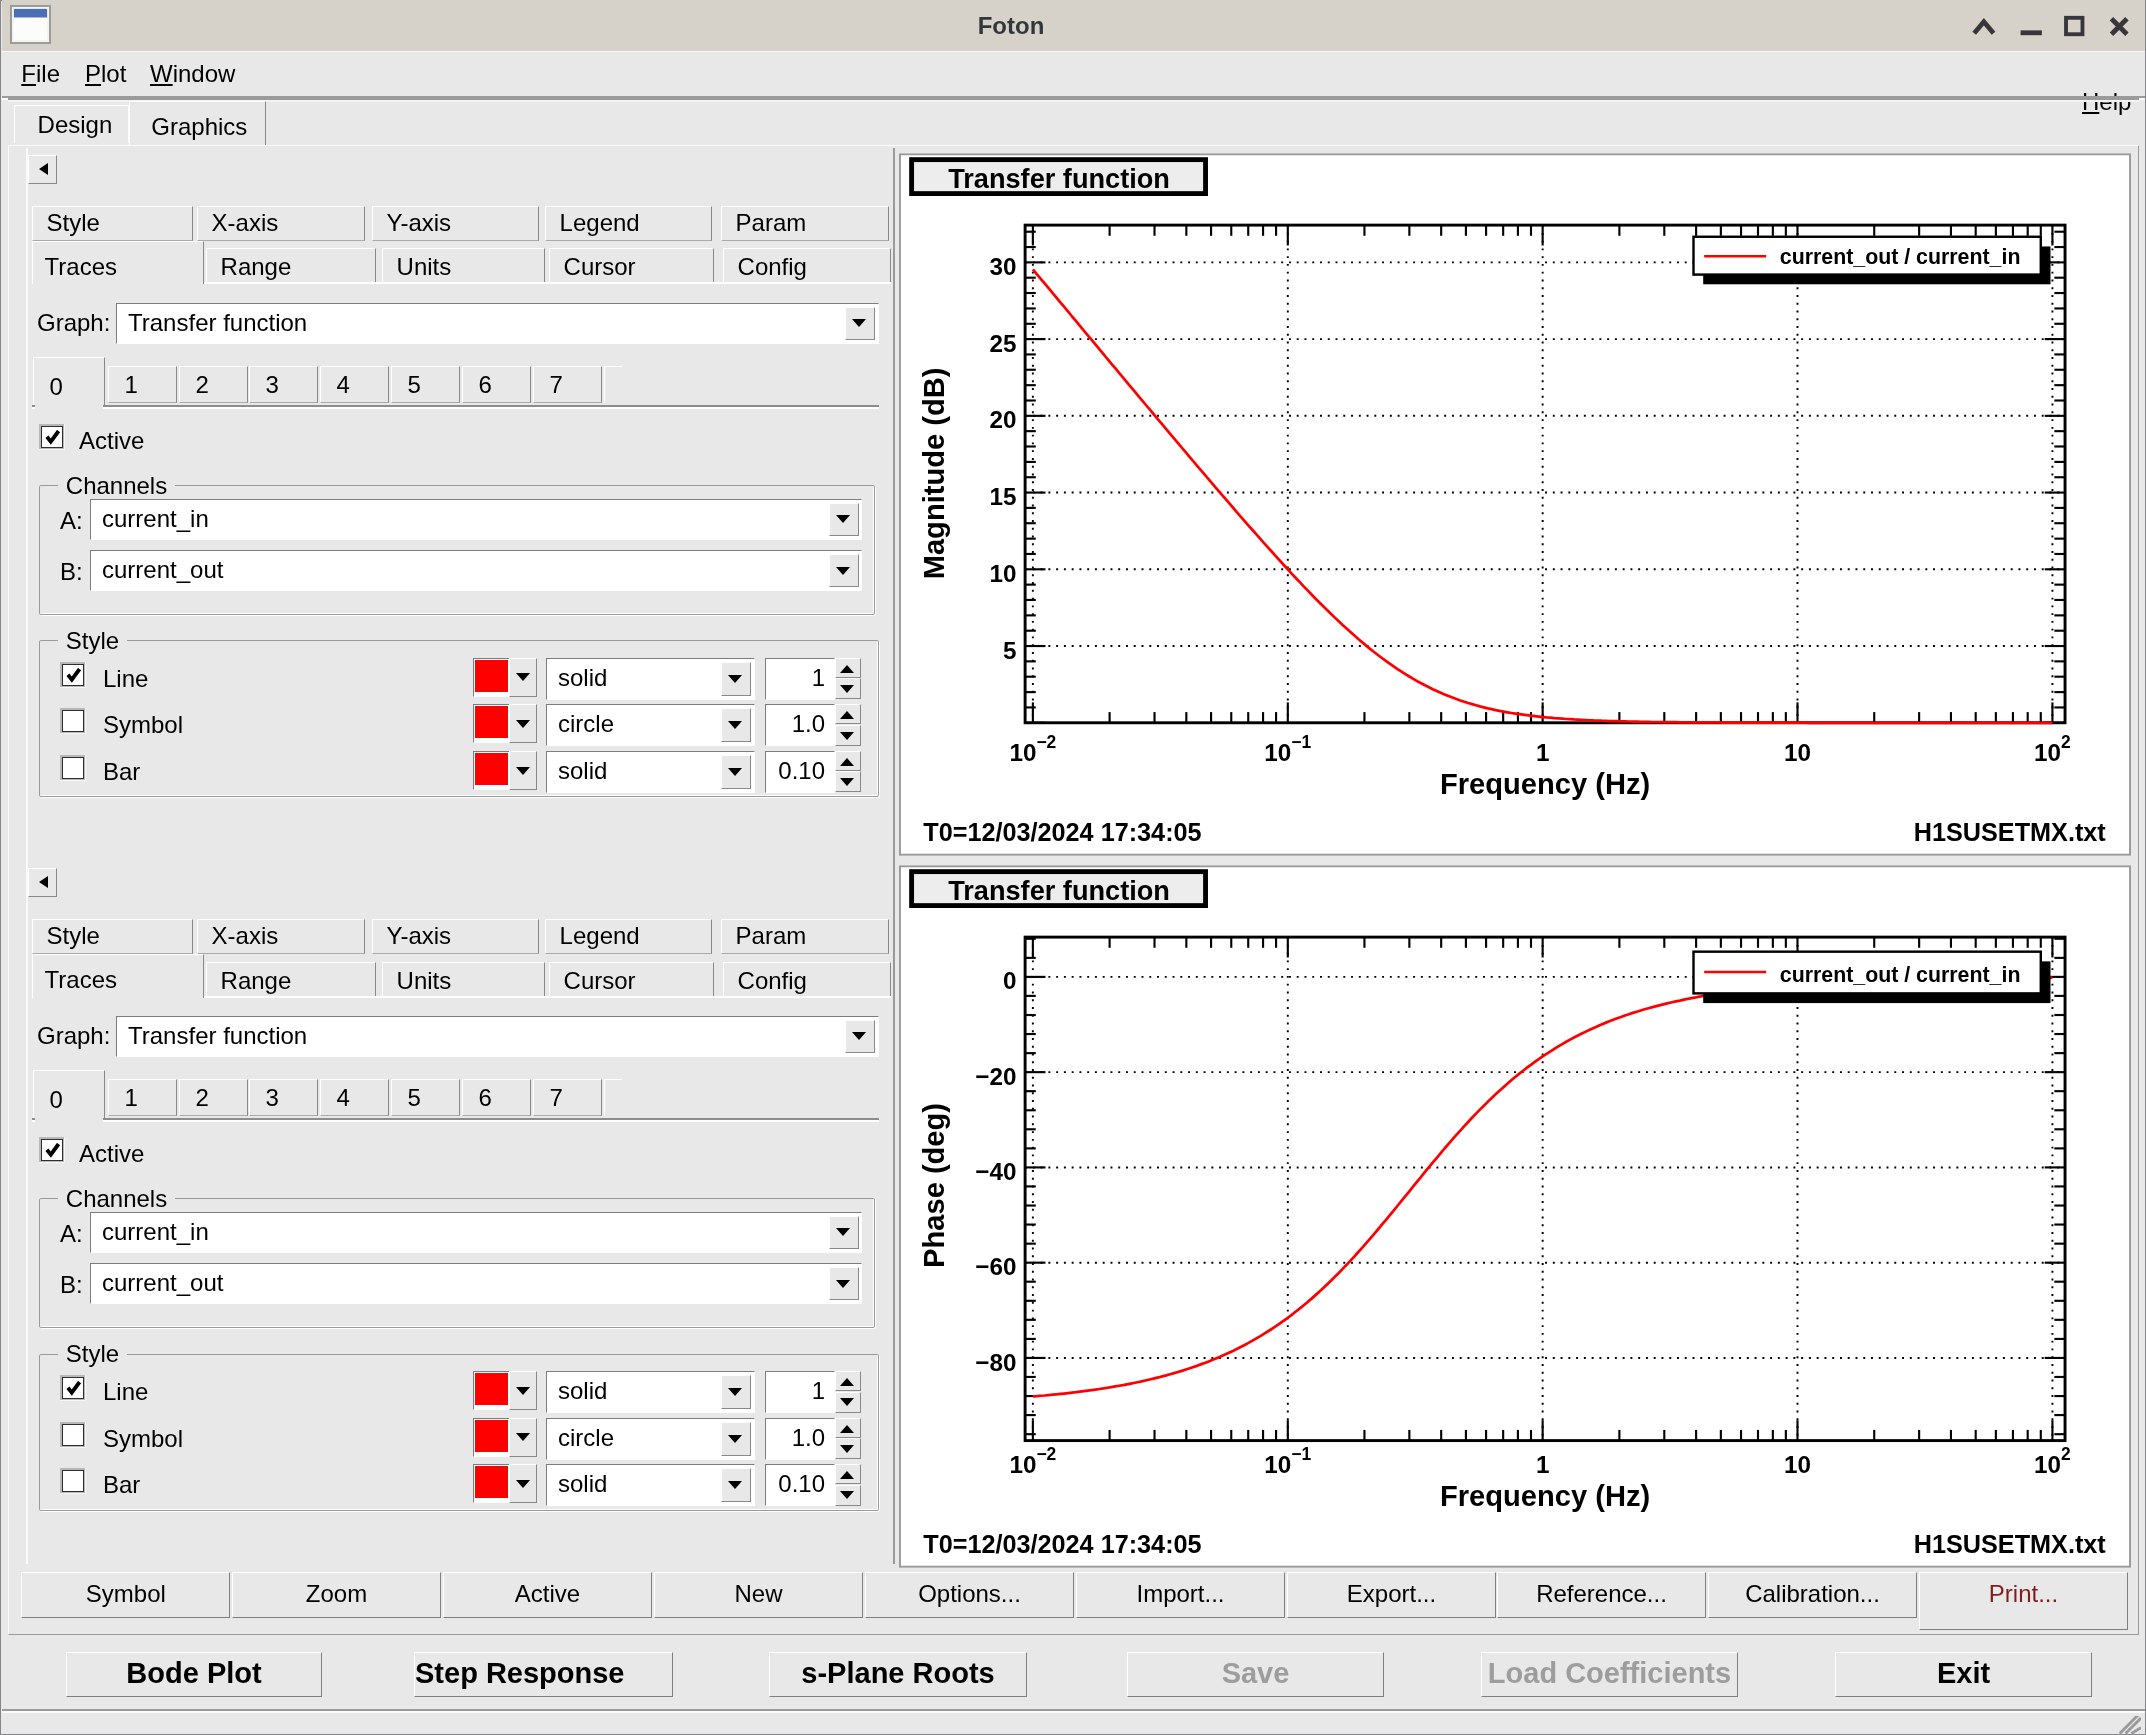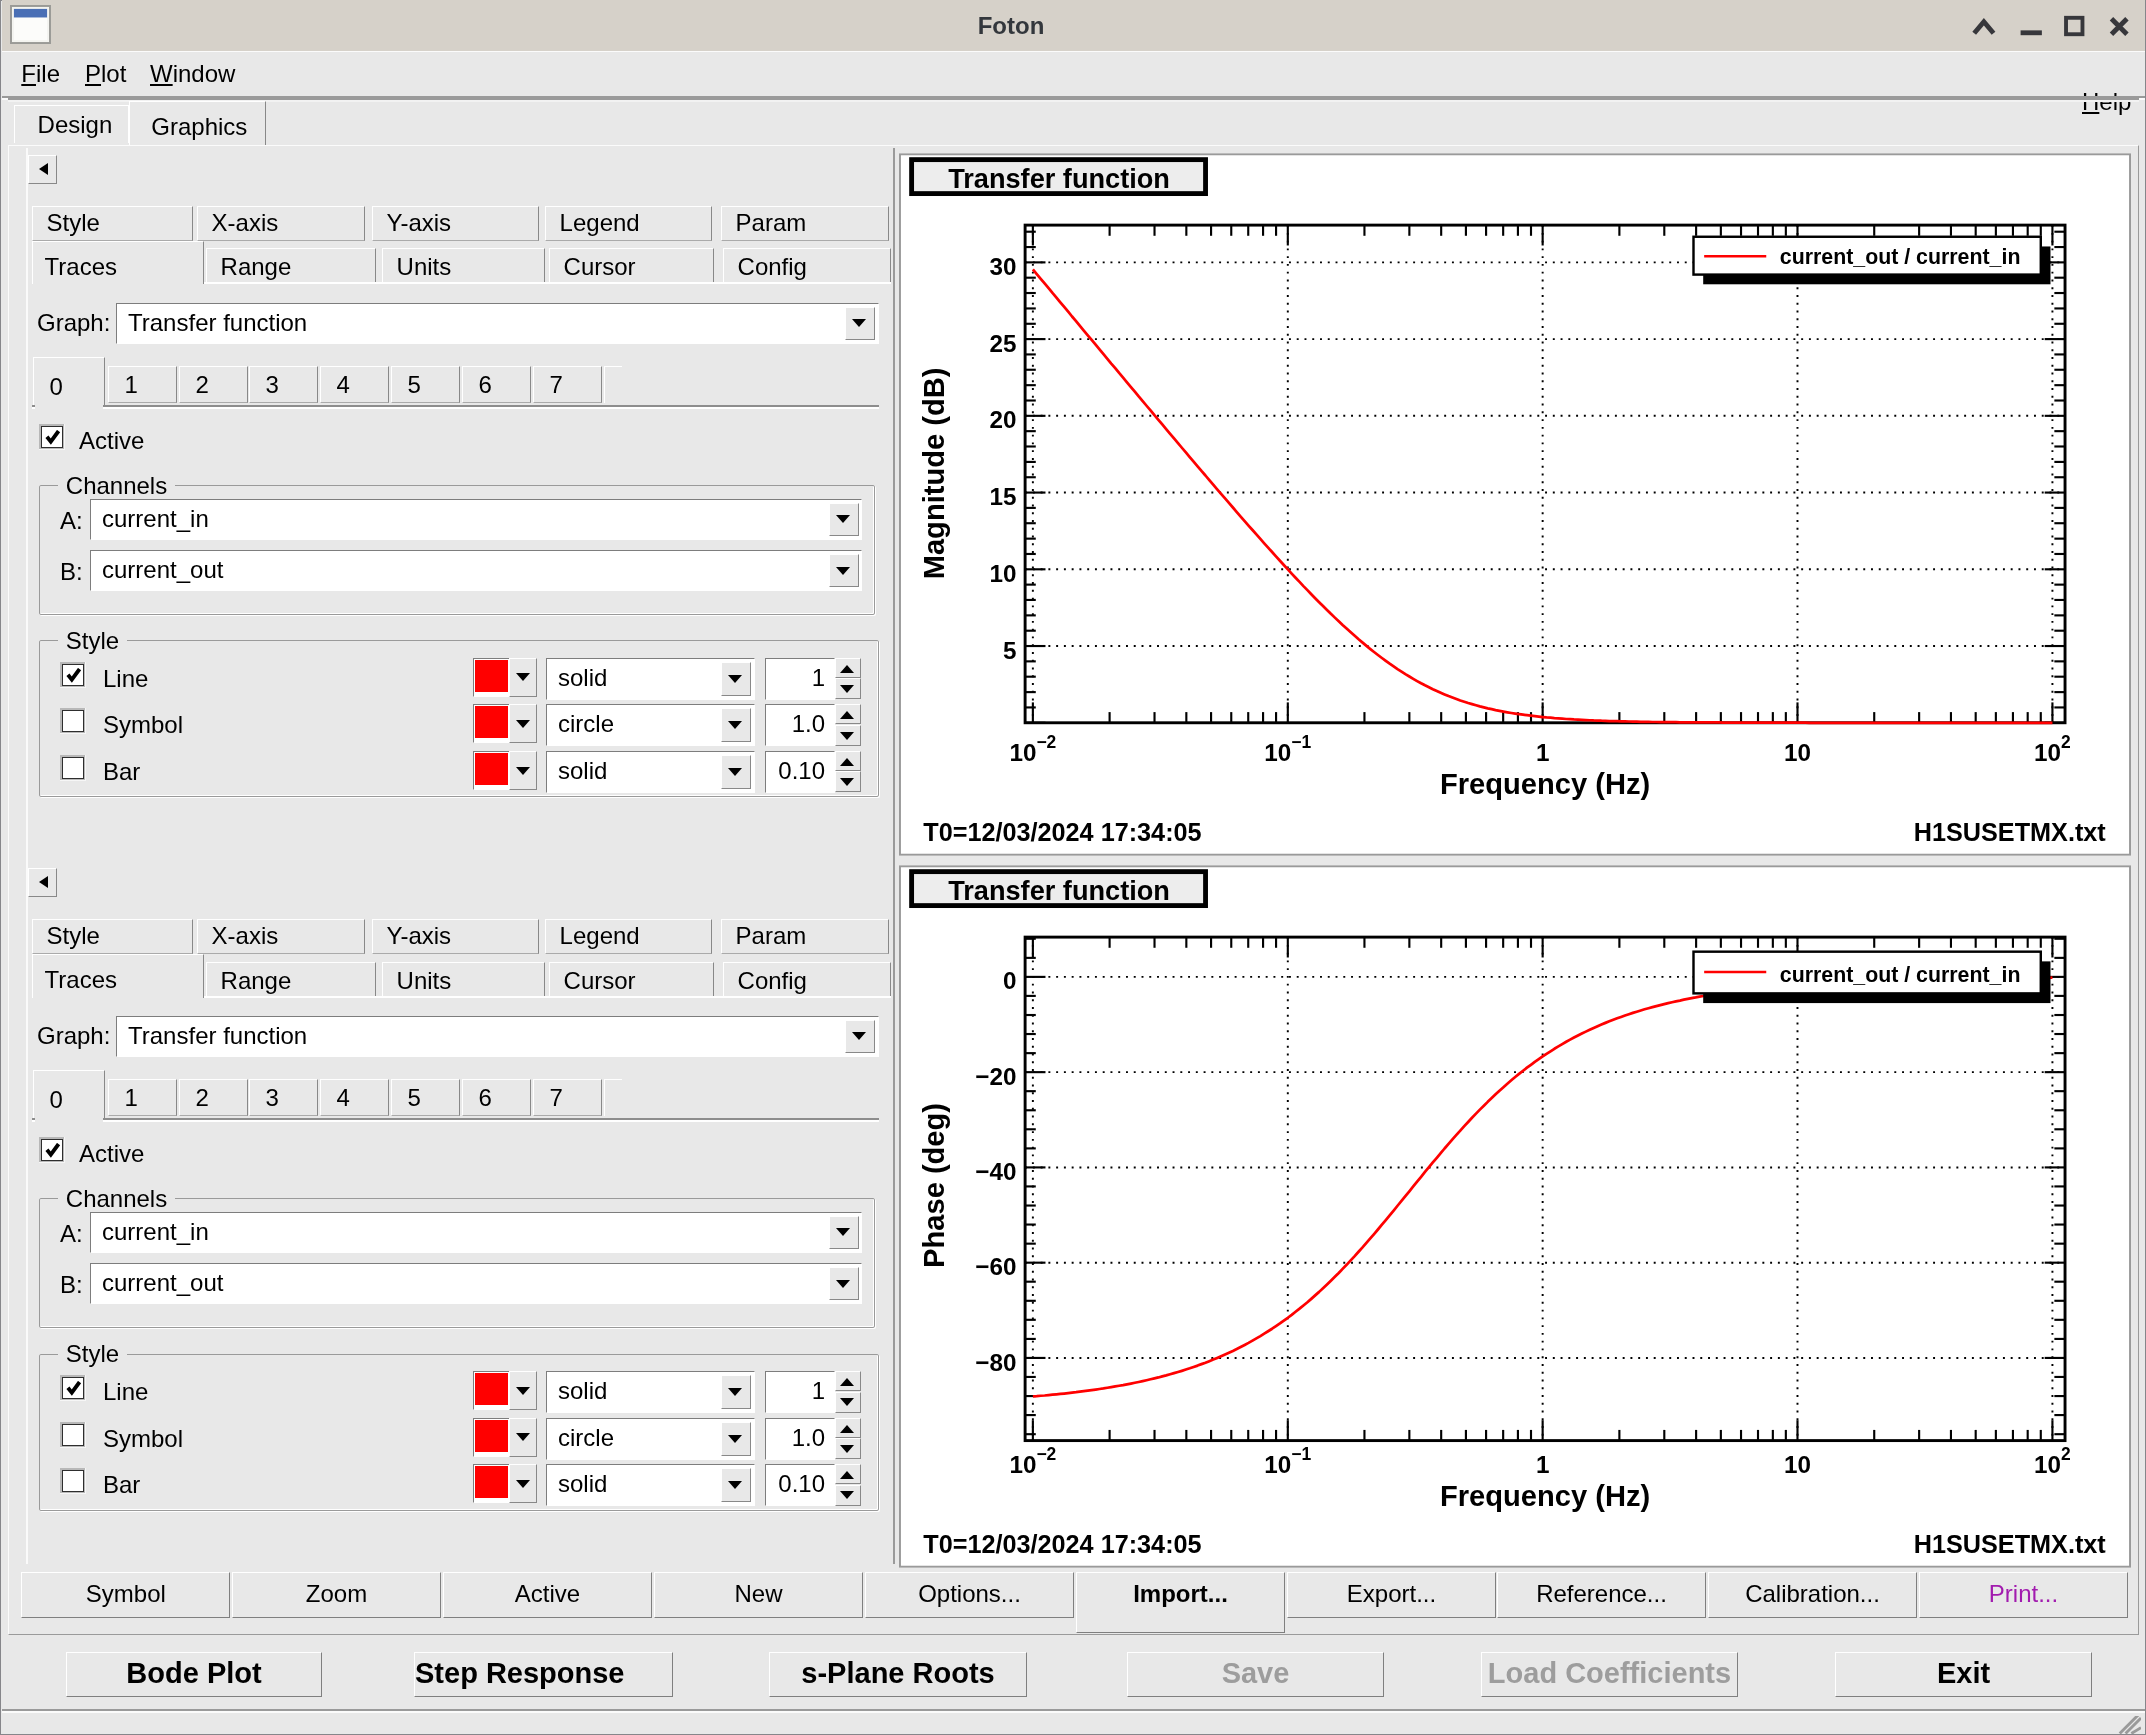--- a/index.html
+++ b/index.html
@@ -580,25 +580,25 @@
 <rect x="13" y="6.5" width="303" height="35" fill="#ededed" stroke="#000" stroke-width="5"></rect>
 <text x="165" y="36" text-anchor="middle" style="font-weight:bold;font-size:28px">Transfer function</text>
 <text x="25" y="709" style="font-weight:bold;font-size:26px">T0=12/03/2024 17:34:05</text>
 <text x="1244" y="709" text-anchor="end" style="font-weight:bold;font-size:26px">H1SUSETMX.txt</text>
 </svg>
 <div style="position:absolute;left:21.3px;top:1572px;width:209px;height:46px;box-sizing:border-box;border-top:1.9px solid #ffffff;border-left:1.9px solid #ffffff;border-bottom:1.9px solid #7f7f7f;border-right:1.9px solid #7f7f7f;background:#e8e8e8;text-align:center;overflow:hidden;white-space:nowrap;font-size:24px;font-weight:normal;color:#000;line-height:42px;">Symbol</div>
 <div style="position:absolute;left:232px;top:1572px;width:209px;height:46px;box-sizing:border-box;border-top:1.9px solid #ffffff;border-left:1.9px solid #ffffff;border-bottom:1.9px solid #7f7f7f;border-right:1.9px solid #7f7f7f;background:#e8e8e8;text-align:center;overflow:hidden;white-space:nowrap;font-size:24px;font-weight:normal;color:#000;line-height:42px;">Zoom</div>
 <div style="position:absolute;left:443px;top:1572px;width:209px;height:46px;box-sizing:border-box;border-top:1.9px solid #ffffff;border-left:1.9px solid #ffffff;border-bottom:1.9px solid #7f7f7f;border-right:1.9px solid #7f7f7f;background:#e8e8e8;text-align:center;overflow:hidden;white-space:nowrap;font-size:24px;font-weight:normal;color:#000;line-height:42px;">Active</div>
 <div style="position:absolute;left:654px;top:1572px;width:209px;height:46px;box-sizing:border-box;border-top:1.9px solid #ffffff;border-left:1.9px solid #ffffff;border-bottom:1.9px solid #7f7f7f;border-right:1.9px solid #7f7f7f;background:#e8e8e8;text-align:center;overflow:hidden;white-space:nowrap;font-size:24px;font-weight:normal;color:#000;line-height:42px;">New</div>
 <div style="position:absolute;left:865px;top:1572px;width:209px;height:46px;box-sizing:border-box;border-top:1.9px solid #ffffff;border-left:1.9px solid #ffffff;border-bottom:1.9px solid #7f7f7f;border-right:1.9px solid #7f7f7f;background:#e8e8e8;text-align:center;overflow:hidden;white-space:nowrap;font-size:24px;font-weight:normal;color:#000;line-height:42px;">Options...</div>
-<div style="position:absolute;left:1076px;top:1572px;width:209px;height:61px;box-sizing:border-box;border-top:1.9px solid #ffffff;border-left:1.9px solid #ffffff;border-bottom:1.9px solid #7f7f7f;border-right:1.9px solid #7f7f7f;background:#e8e8e8;text-align:center;overflow:hidden;white-space:nowrap;font-size:24px;font-weight:bold;color:#000;line-height:42px;">Import...</div>
+<div style="position:absolute;left:1076px;top:1572px;width:209px;height:46px;box-sizing:border-box;border-top:1.9px solid #ffffff;border-left:1.9px solid #ffffff;border-bottom:1.9px solid #7f7f7f;border-right:1.9px solid #7f7f7f;background:#e8e8e8;text-align:center;overflow:hidden;white-space:nowrap;font-size:24px;font-weight:normal;color:#000;line-height:42px;">Import...</div>
 <div style="position:absolute;left:1287px;top:1572px;width:209px;height:46px;box-sizing:border-box;border-top:1.9px solid #ffffff;border-left:1.9px solid #ffffff;border-bottom:1.9px solid #7f7f7f;border-right:1.9px solid #7f7f7f;background:#e8e8e8;text-align:center;overflow:hidden;white-space:nowrap;font-size:24px;font-weight:normal;color:#000;line-height:42px;">Export...</div>
 <div style="position:absolute;left:1497px;top:1572px;width:209px;height:46px;box-sizing:border-box;border-top:1.9px solid #ffffff;border-left:1.9px solid #ffffff;border-bottom:1.9px solid #7f7f7f;border-right:1.9px solid #7f7f7f;background:#e8e8e8;text-align:center;overflow:hidden;white-space:nowrap;font-size:24px;font-weight:normal;color:#000;line-height:42px;">Reference...</div>
 <div style="position:absolute;left:1708px;top:1572px;width:209px;height:46px;box-sizing:border-box;border-top:1.9px solid #ffffff;border-left:1.9px solid #ffffff;border-bottom:1.9px solid #7f7f7f;border-right:1.9px solid #7f7f7f;background:#e8e8e8;text-align:center;overflow:hidden;white-space:nowrap;font-size:24px;font-weight:normal;color:#000;line-height:42px;">Calibration...</div>
-<div style="position:absolute;left:1919px;top:1572px;width:209px;height:46px;box-sizing:border-box;border-top:1.9px solid #ffffff;border-left:1.9px solid #ffffff;border-bottom:1.9px solid #7f7f7f;border-right:1.9px solid #7f7f7f;background:#e8e8e8;text-align:center;overflow:hidden;white-space:nowrap;font-size:24px;font-weight:normal;color:#a21caf;line-height:42px;">Print...</div>
+<div style="position:absolute;left:1919px;top:1572px;width:209px;height:58px;box-sizing:border-box;border-top:1.9px solid #ffffff;border-left:1.9px solid #ffffff;border-bottom:1.9px solid #7f7f7f;border-right:1.9px solid #7f7f7f;background:#e8e8e8;text-align:center;overflow:hidden;white-space:nowrap;font-size:24px;font-weight:normal;color:#7f1d1d;line-height:42px;">Print...</div>
 <div style="position:absolute;left:66px;top:1652px;width:256px;height:45px;box-sizing:border-box;border-top:1.9px solid #ffffff;border-left:1.9px solid #ffffff;border-bottom:1.9px solid #7f7f7f;border-right:1.9px solid #7f7f7f;background:#e8e8e8;text-align:center;overflow:hidden;white-space:nowrap;font-size:29px;font-weight:bold;color:#000;line-height:41px;">Bode Plot</div>
 <div style="position:absolute;left:414px;top:1652px;width:259px;height:45px;box-sizing:border-box;border-top:1.9px solid #ffffff;border-left:1.9px solid #ffffff;border-bottom:1.9px solid #7f7f7f;border-right:1.9px solid #7f7f7f;background:#e8e8e8;text-align:left;overflow:hidden;white-space:nowrap;font-size:29px;font-weight:bold;color:#000;line-height:41px;">Step Response</div>
 <div style="position:absolute;left:769px;top:1652px;width:258px;height:45px;box-sizing:border-box;border-top:1.9px solid #ffffff;border-left:1.9px solid #ffffff;border-bottom:1.9px solid #7f7f7f;border-right:1.9px solid #7f7f7f;background:#e8e8e8;text-align:center;overflow:hidden;white-space:nowrap;font-size:29px;font-weight:bold;color:#000;line-height:41px;">s-Plane Roots</div>
 <div style="position:absolute;left:1127px;top:1652px;width:257px;height:45px;box-sizing:border-box;border-top:1.9px solid #ffffff;border-left:1.9px solid #ffffff;border-bottom:1.9px solid #7f7f7f;border-right:1.9px solid #7f7f7f;background:#e8e8e8;text-align:center;overflow:hidden;white-space:nowrap;font-size:29px;font-weight:bold;color:#9d9d9d;line-height:41px;">Save</div>
 <div style="position:absolute;left:1481px;top:1652px;width:257px;height:45px;box-sizing:border-box;border-top:1.9px solid #ffffff;border-left:1.9px solid #ffffff;border-bottom:1.9px solid #7f7f7f;border-right:1.9px solid #7f7f7f;background:#e8e8e8;text-align:center;overflow:hidden;white-space:nowrap;font-size:29px;font-weight:bold;color:#9d9d9d;line-height:41px;">Load Coefficients</div>
 <div style="position:absolute;left:1835px;top:1652px;width:257px;height:45px;box-sizing:border-box;border-top:1.9px solid #ffffff;border-left:1.9px solid #ffffff;border-bottom:1.9px solid #7f7f7f;border-right:1.9px solid #7f7f7f;background:#e8e8e8;text-align:center;overflow:hidden;white-space:nowrap;font-size:29px;font-weight:bold;color:#000;line-height:41px;">Exit</div>
 <div style="position:absolute;left:1.9px;top:1709px;width:2143px;height:1.9px;background:#9a9a9a;"></div>
 <div style="position:absolute;left:1.9px;top:1711px;width:2143px;height:1.9px;background:#fbfbfb;"></div>
 <svg style="position:absolute;left:2112px;top:1716px;" width="29" height="17.5" viewBox="0 0 30 18">
       <path d="M14 18 L30 2 M20 18 L30 12 M8 18 L30 -4" stroke="#9a9a9a" stroke-width="3" fill="none"></path>

